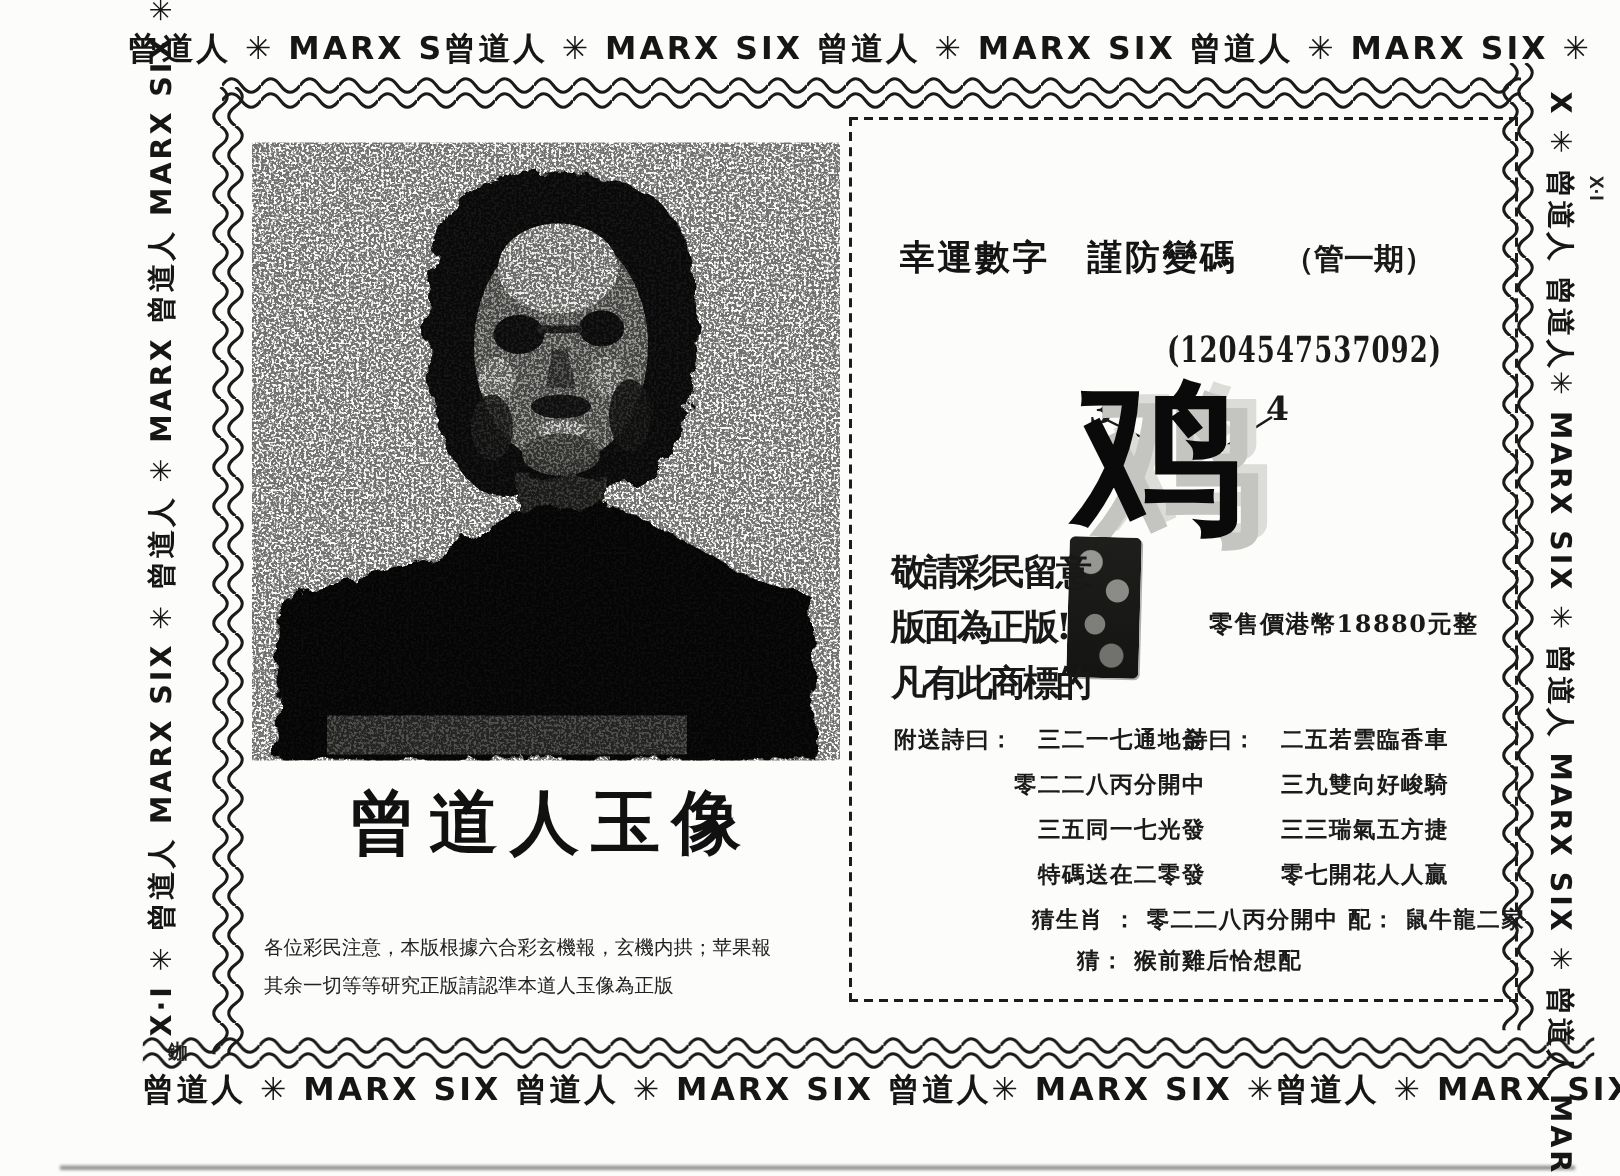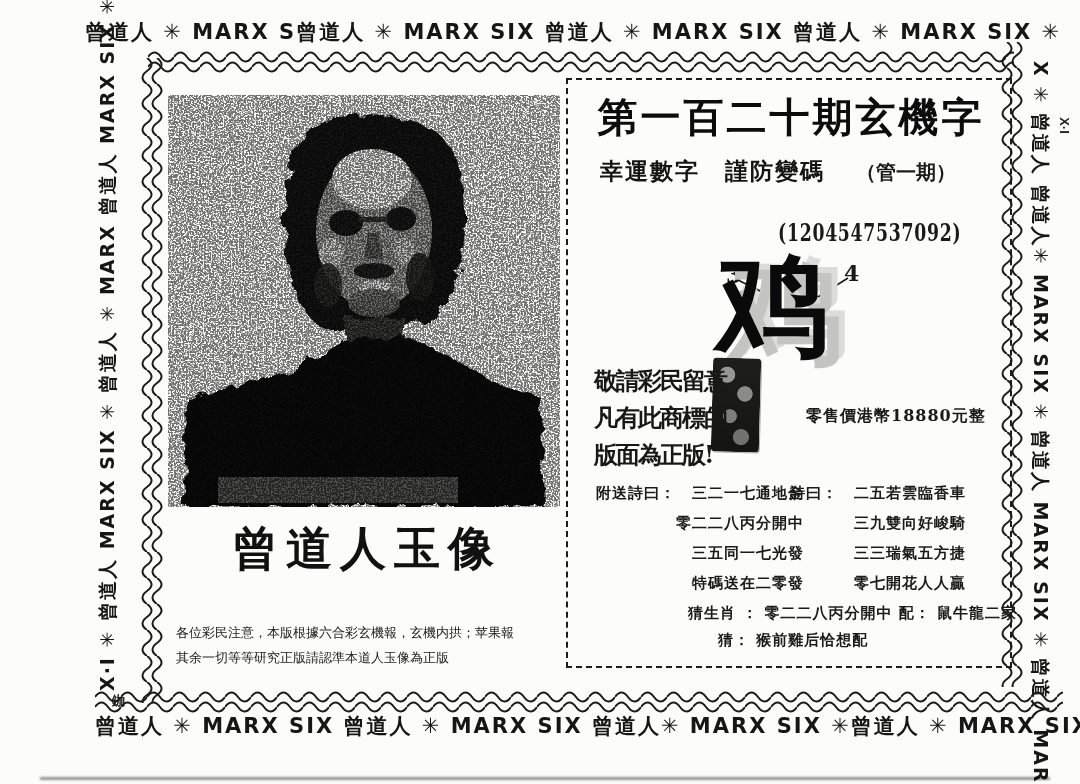--- a/index.html
+++ b/index.html
@@ -143,41 +143,40 @@
 
   <div class="abs caption" style="left:232px;top:518px;">曾道人玉像</div>
 
   <div class="abs small-notice" style="left:176px;top:620px;">
     <div>各位彩民注意，本版根據六合彩玄機報，玄機内拱；苹果報</div>
     <div>其余一切等等研究正版請認準本道人玉像為正版</div>
   </div>
 
   <div class="abs rpanel" style="left:566px;top:78px;">
 
-    <div class="abs rp-title" style="left:20px;top:10px;">第一百二十期玄機字</div>
 
     <div class="abs rp-row" style="left:32px;top:76px;">幸運數字　謹防變碼</div>
     <div class="abs rp-paren" style="left:288px;top:79px;">（管一期）</div>
 
     <div class="abs rp-number" style="left:210px;top:138px;">(1204547537092)</div>
 
     <div class="abs zodiac-num" style="left:158px;top:182px;">3</div>
     <div class="abs zodiac-num" style="left:276px;top:180px;">4</div>
     <svg class="abs" style="left:130px;top:190px;" width="180" height="50">
       <line x1="40" y1="10" x2="80" y2="30" stroke="#1a1a1a" stroke-width="1.6"></line>
       <line x1="150" y1="8" x2="112" y2="32" stroke="#1a1a1a" stroke-width="1.6"></line>
     </svg>
     <div class="abs zodiac-char" style="left:148px;top:168px;">鸡</div>
 
     <div class="abs seal" style="left:144px;top:278px;"></div>
 
     <div class="abs stamp-note" style="left:26px;top:282px;">
       <div>敬請彩民留意</div>
+      <div>版面為正版!</div>
       <div>凡有此商標的</div>
-      <div>版面為正版!</div>
     </div>
 
     <div class="abs price" style="left:238px;top:326px;">零售價港幣18880元整</div>
 
     <div class="abs poem-label" style="left:28px;top:404px;">附送詩曰：</div>
     <div class="abs" style="left:108px;top:404px;text-align:right;">
       <div class="poem-line">三二一七通地金</div>
       <div class="poem-line">零二二八丙分開中</div>
       <div class="poem-line">三五同一七光發</div>
       <div class="poem-line">特碼送在二零發</div>

